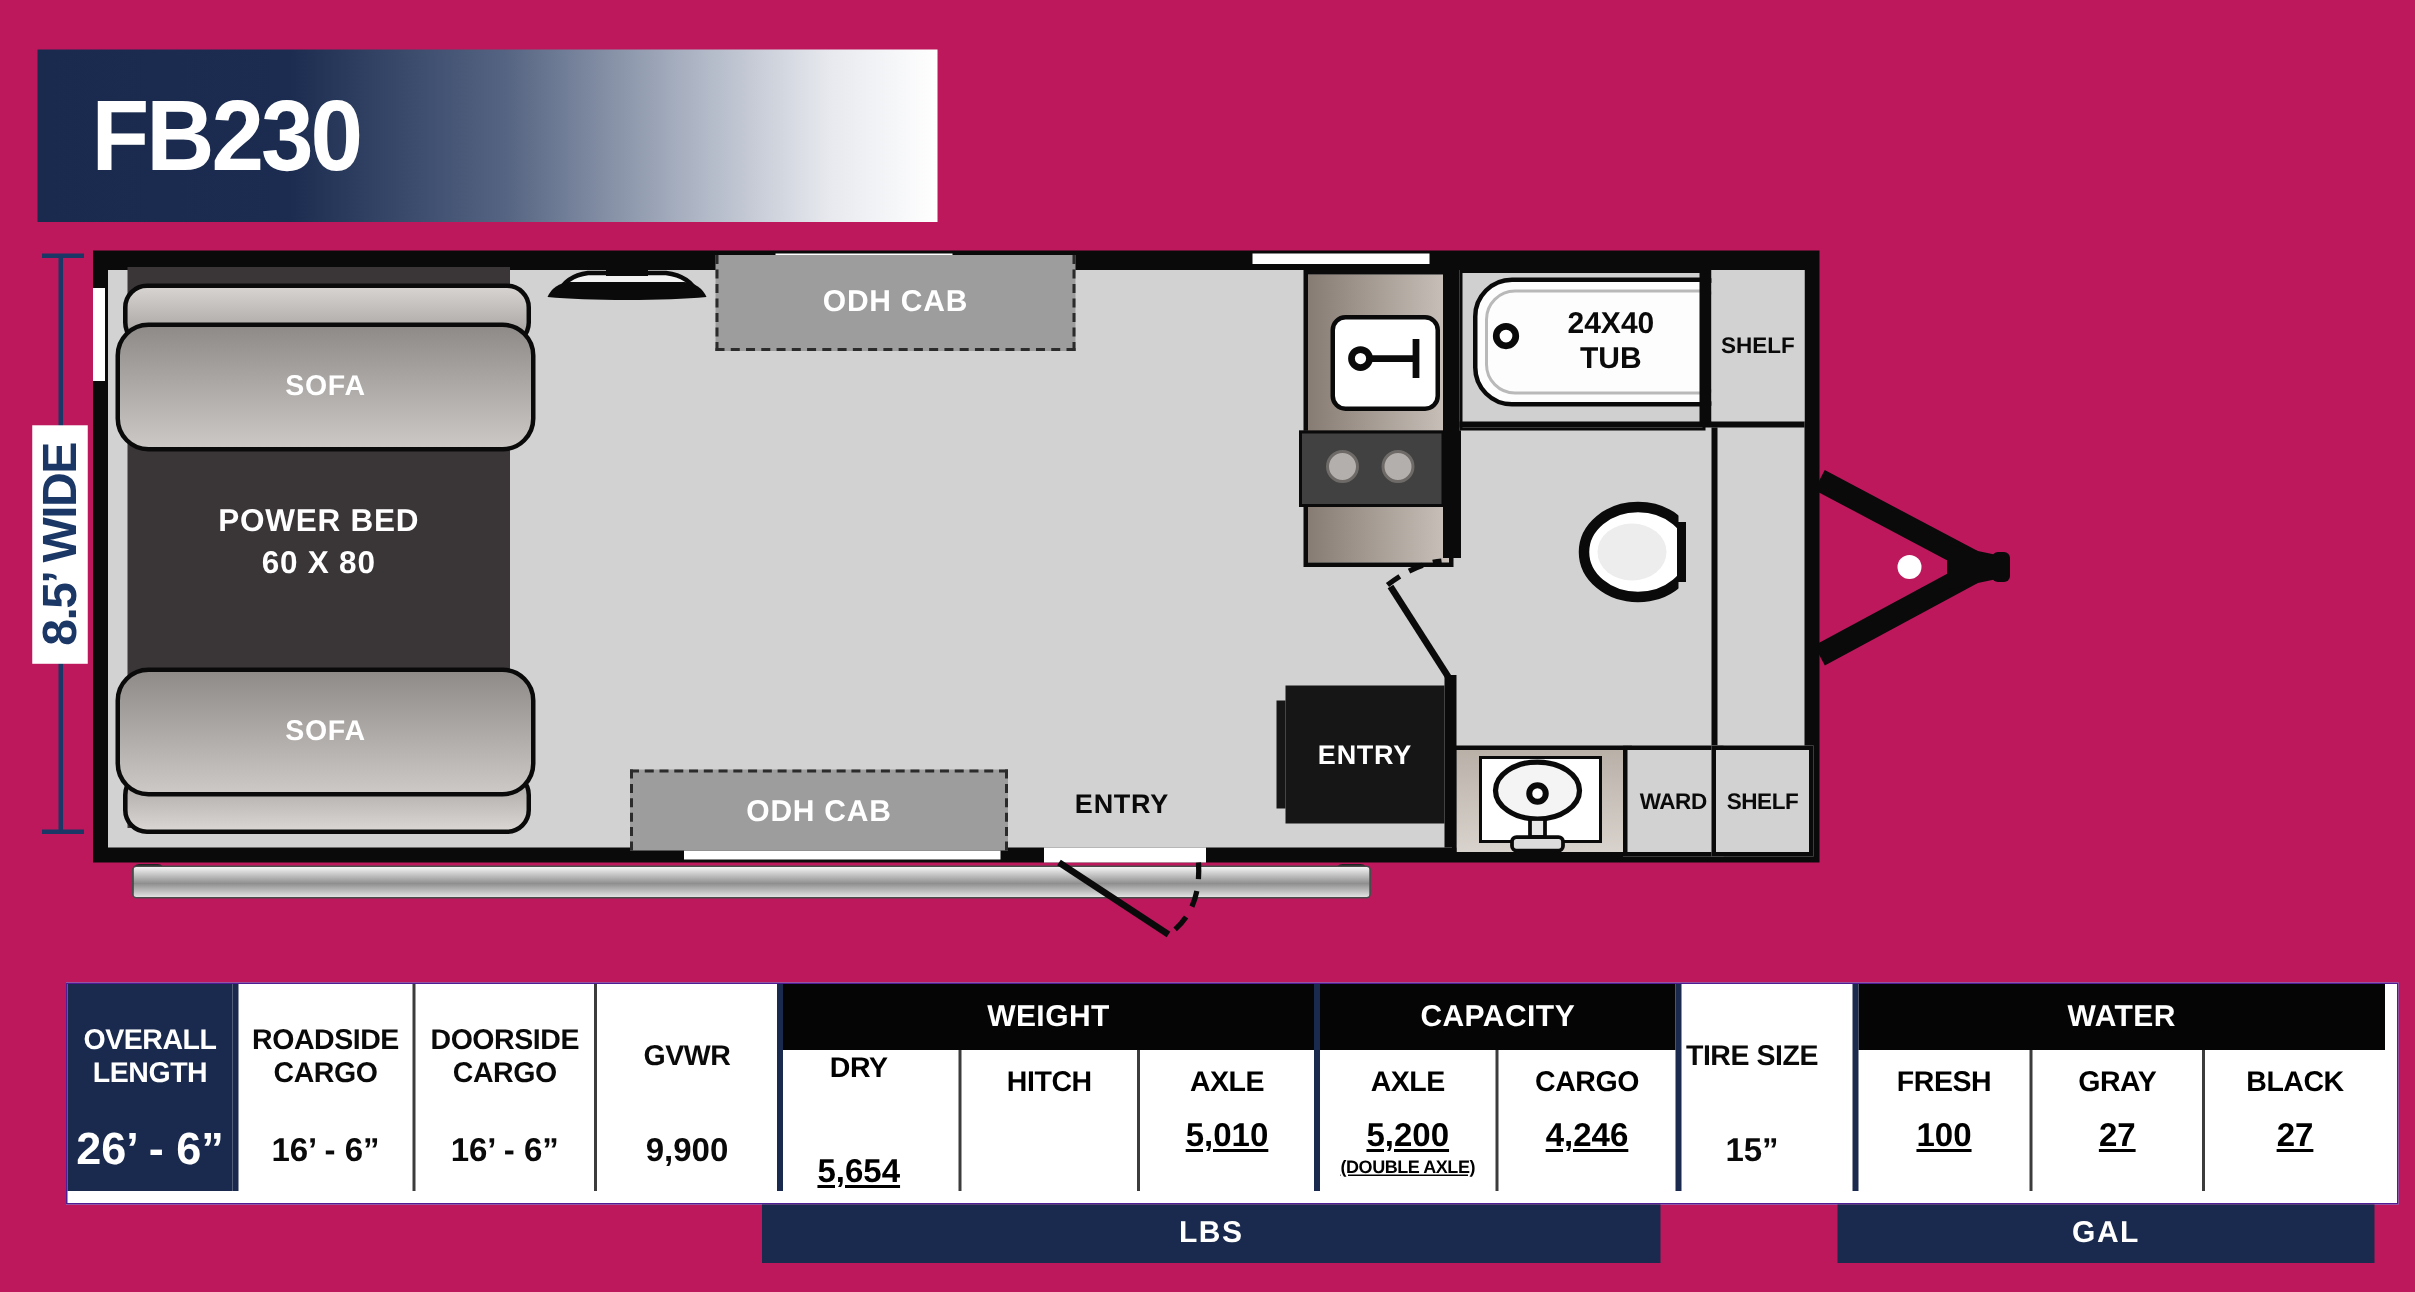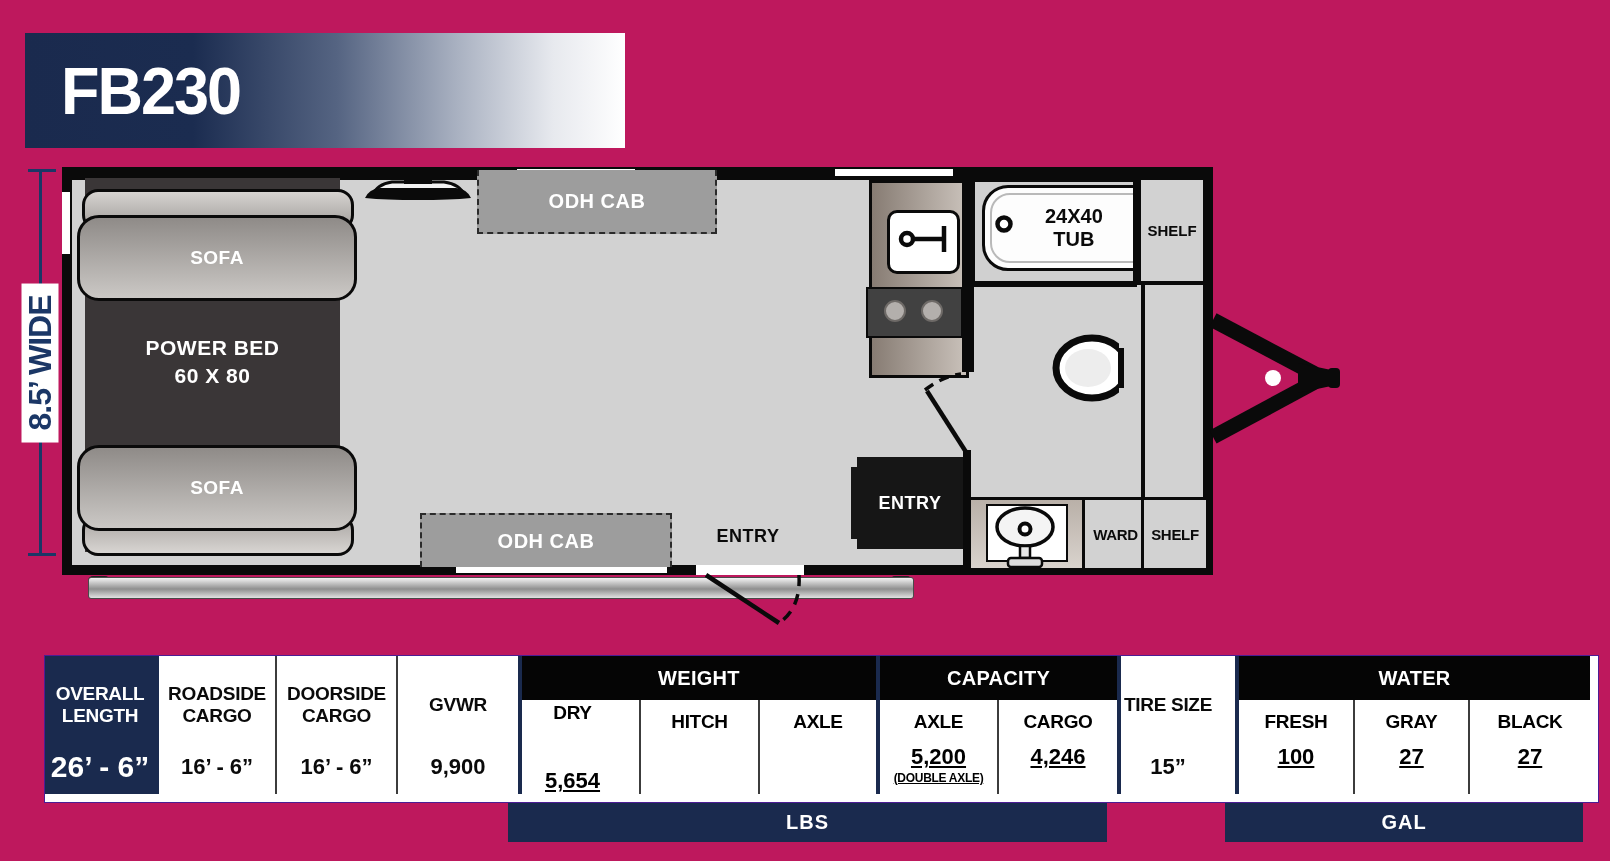--- a/index.html
+++ b/index.html
@@ -258,20 +258,21 @@
 
     <div class="gcell" style="left:477px;width:101px;gap:42px;">
       <div class="lbl2">DRY</div>
       <div class="val2">5,654</div>
     </div>
     <div class="gcell" style="left:596px;width:117px;">
       <div class="lbl2">HITCH</div>
     </div>
     <div class="gcell" style="left:715px;width:116px;">
       <div class="lbl2">AXLE</div>
+      <div class="val2">5,010</div>
     </div>
 
     <div class="gcell" style="left:835px;width:117px;">
       <div class="lbl2">AXLE</div>
       <div class="val2">
         <span>5,200</span>
         <span class="note">(DOUBLE AXLE)</span>
       </div>
     </div>
     <div class="gcell" style="left:954px;width:118px;">

